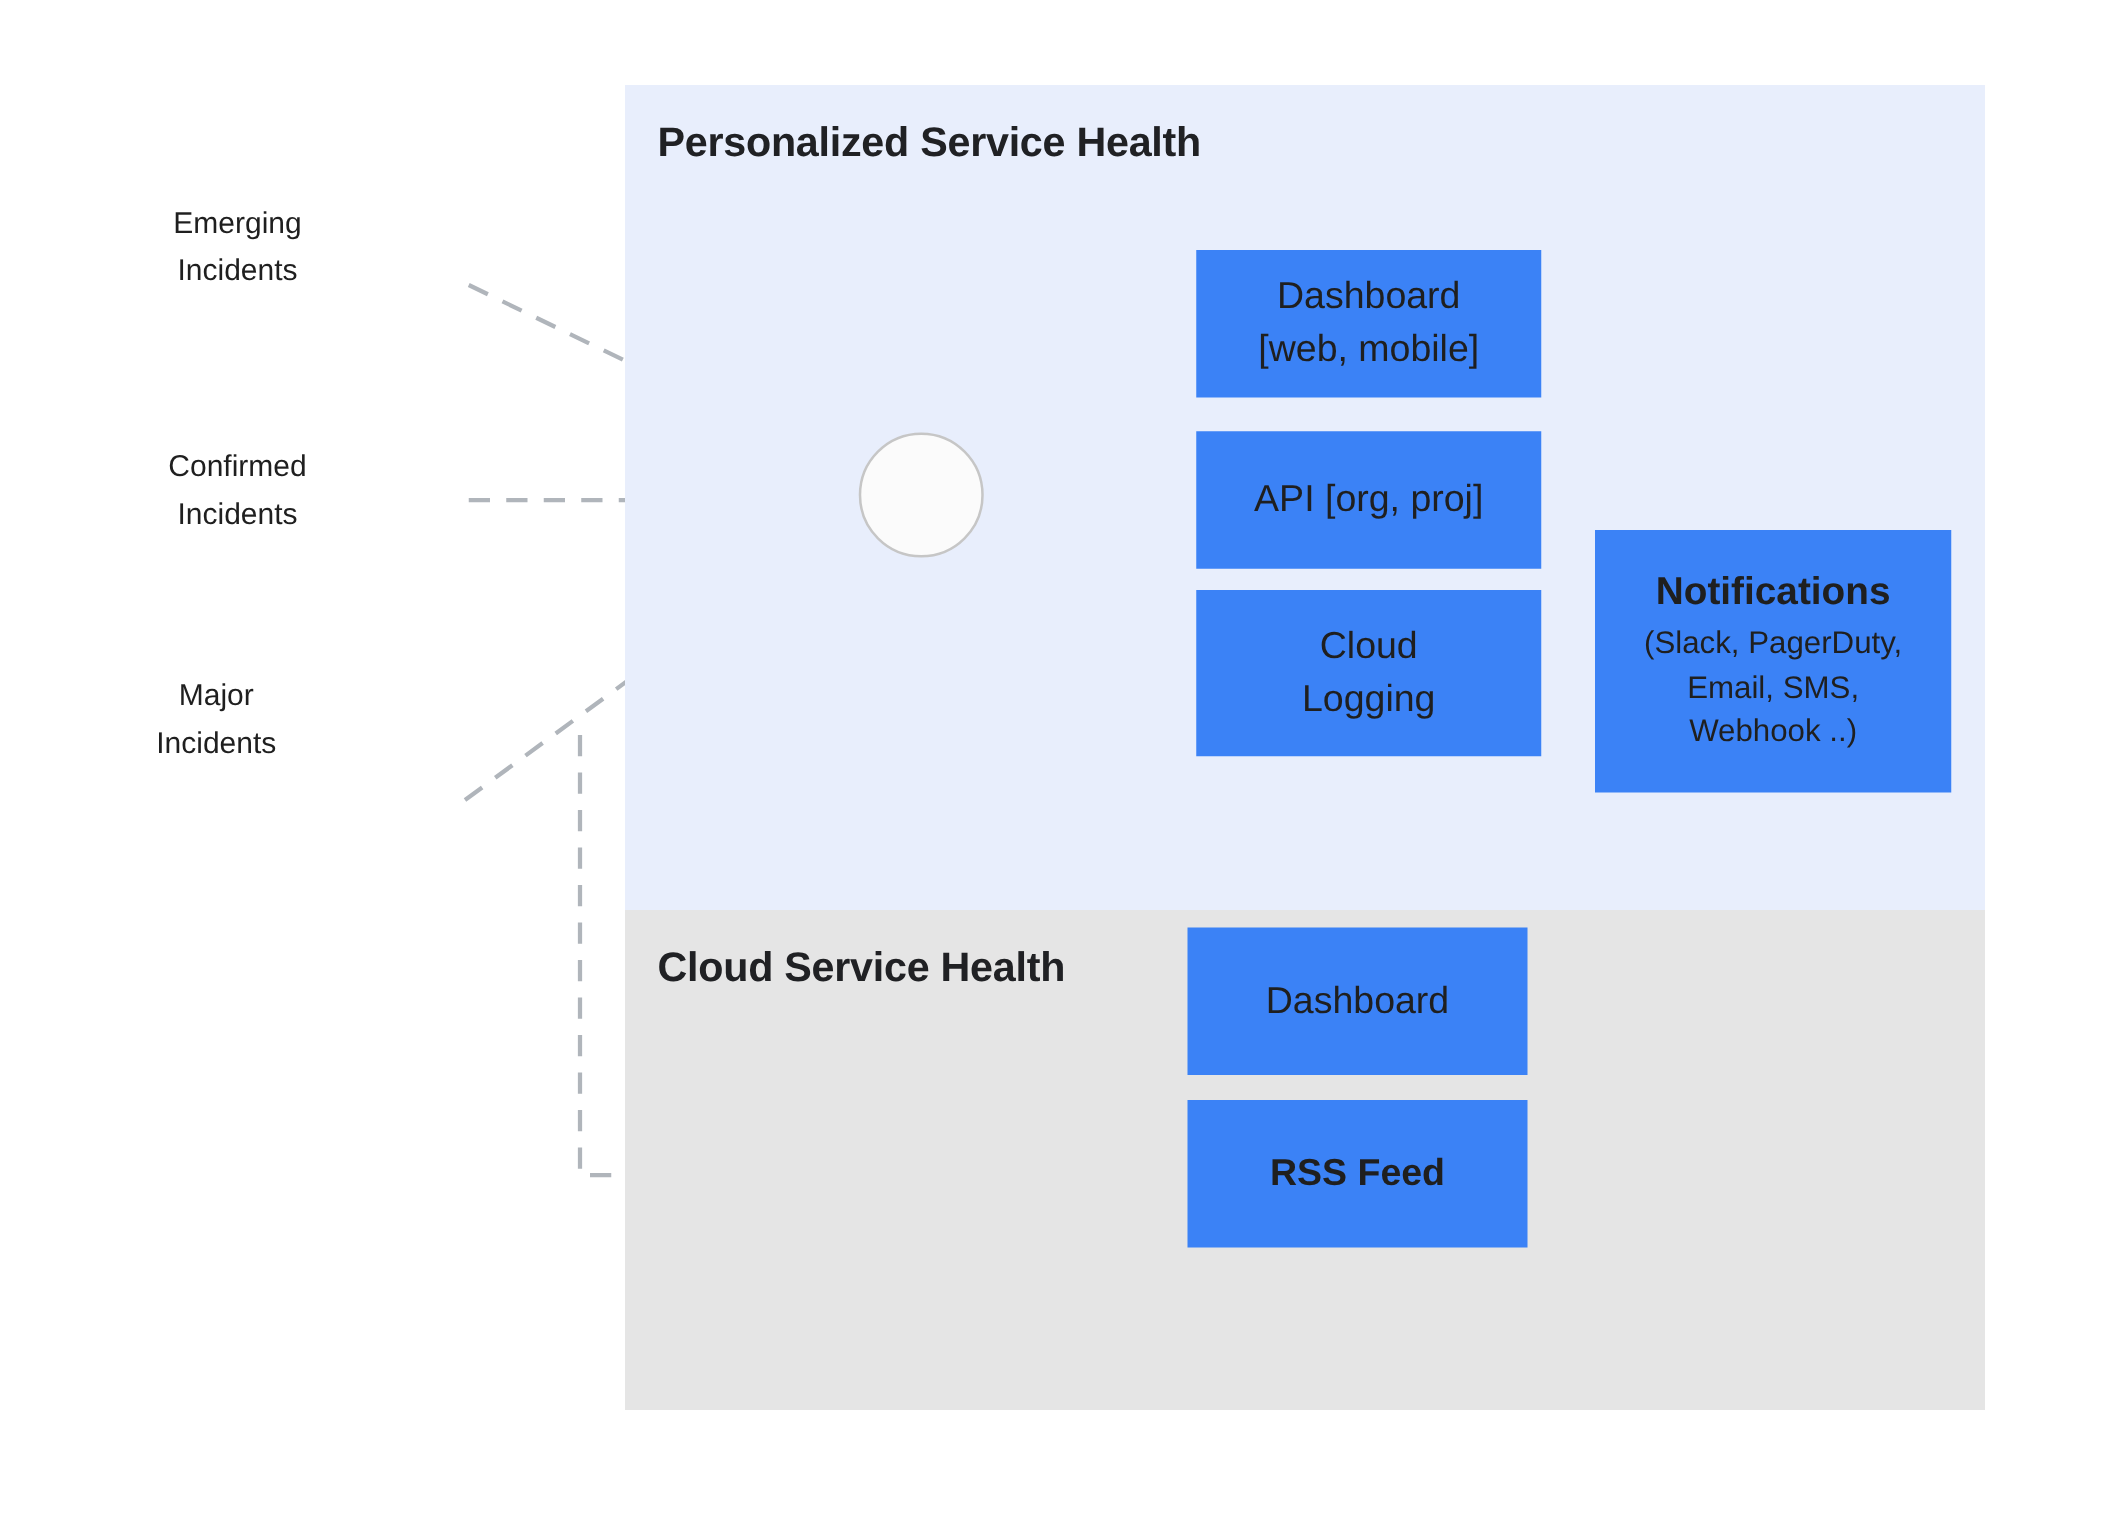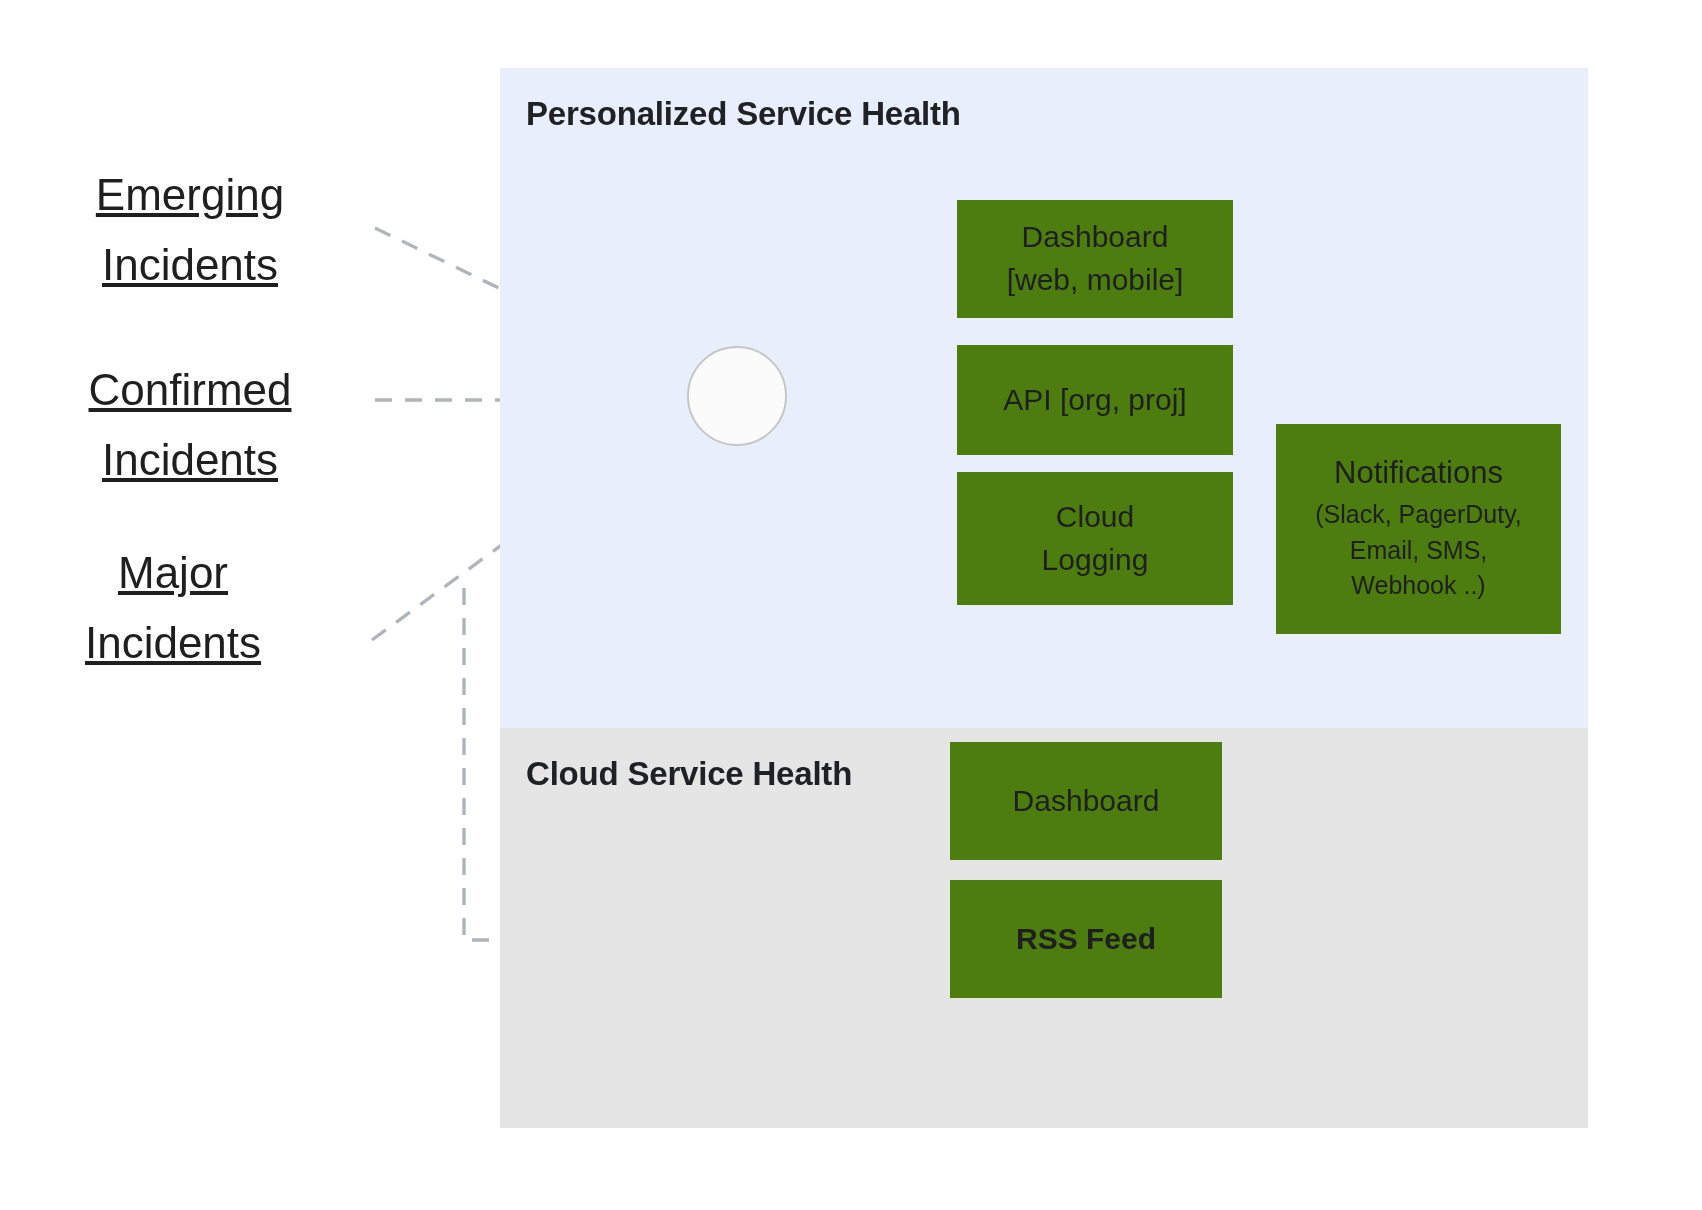--- a/index.html
+++ b/index.html
@@ -54,35 +54,34 @@
     font-weight: bold;
     color: #202124;
     letter-spacing: -0.2px;
     white-space: nowrap;
   }
 
   
   .source-label {
     position: absolute;
     text-align: center;
-    font-size: 44px;
+    font-size: 24px;
     line-height: 1.58;
     color: #1f1f1f;
     white-space: pre-line;
-    text-decoration: underline;
   }
   #label-emerging { left: 40px; top: 160px; width: 300px; }
   #label-confirmed { left: 40px; top: 355px; width: 300px; }
   #label-major    { left: 23px; top: 538px; width: 300px; }
 
   
   .node-box {
     position: absolute;
     box-sizing: border-box;
-    background: #4d7c0f;
+    background: #3b82f6;
     display: flex;
     align-items: center;
     justify-content: center;
     text-align: center;
     color: #1f1f1f;
     font-size: 30px;
     line-height: 1.42;
     white-space: pre-line;
   }
   #box-dashboard-web  { left: 957px; top: 200px; width: 276px; height: 118px; }
@@ -90,20 +89,21 @@
   #box-cloud-logging  { left: 957px; top: 472px; width: 276px; height: 133px; }
   #box-notifications  { left: 1276px; top: 424px; width: 285px; height: 210px;
                         flex-direction: column; }
   #box-csh-dashboard  { left: 950px; top: 742px; width: 272px; height: 118px; }
   #box-csh-rss        { left: 950px; top: 880px; width: 272px; height: 118px; font-weight: bold; }
 
   .notif-title {
     font-size: 31px;
     line-height: 1.2;
     margin-bottom: 6px;
+    font-weight: bold;
   }
   .notif-sub {
     font-size: 25px;
     line-height: 1.42;
     white-space: pre-line;
   }
 
   
   #hub-circle {
     position: absolute;

